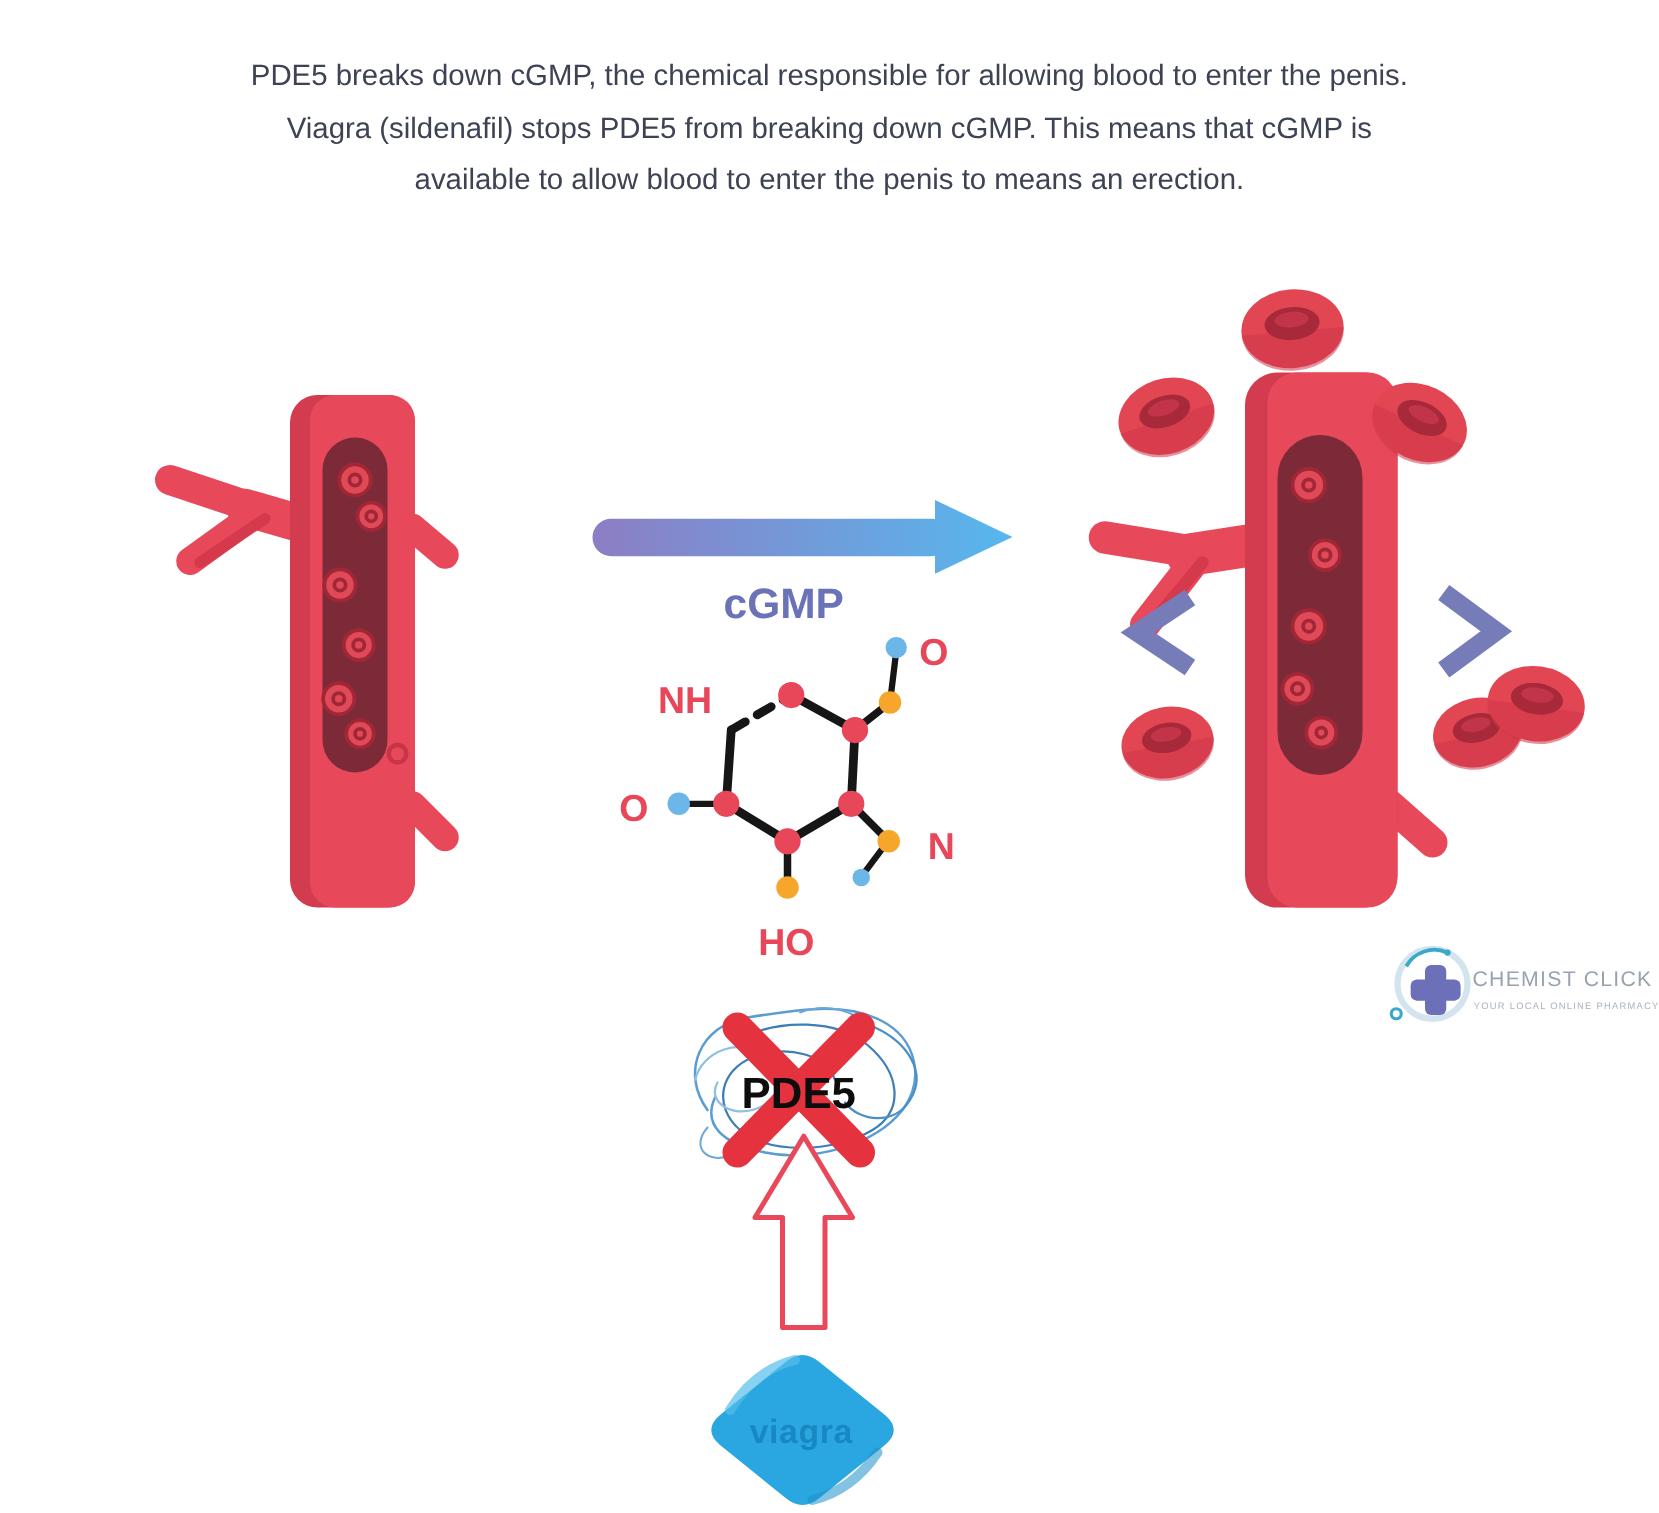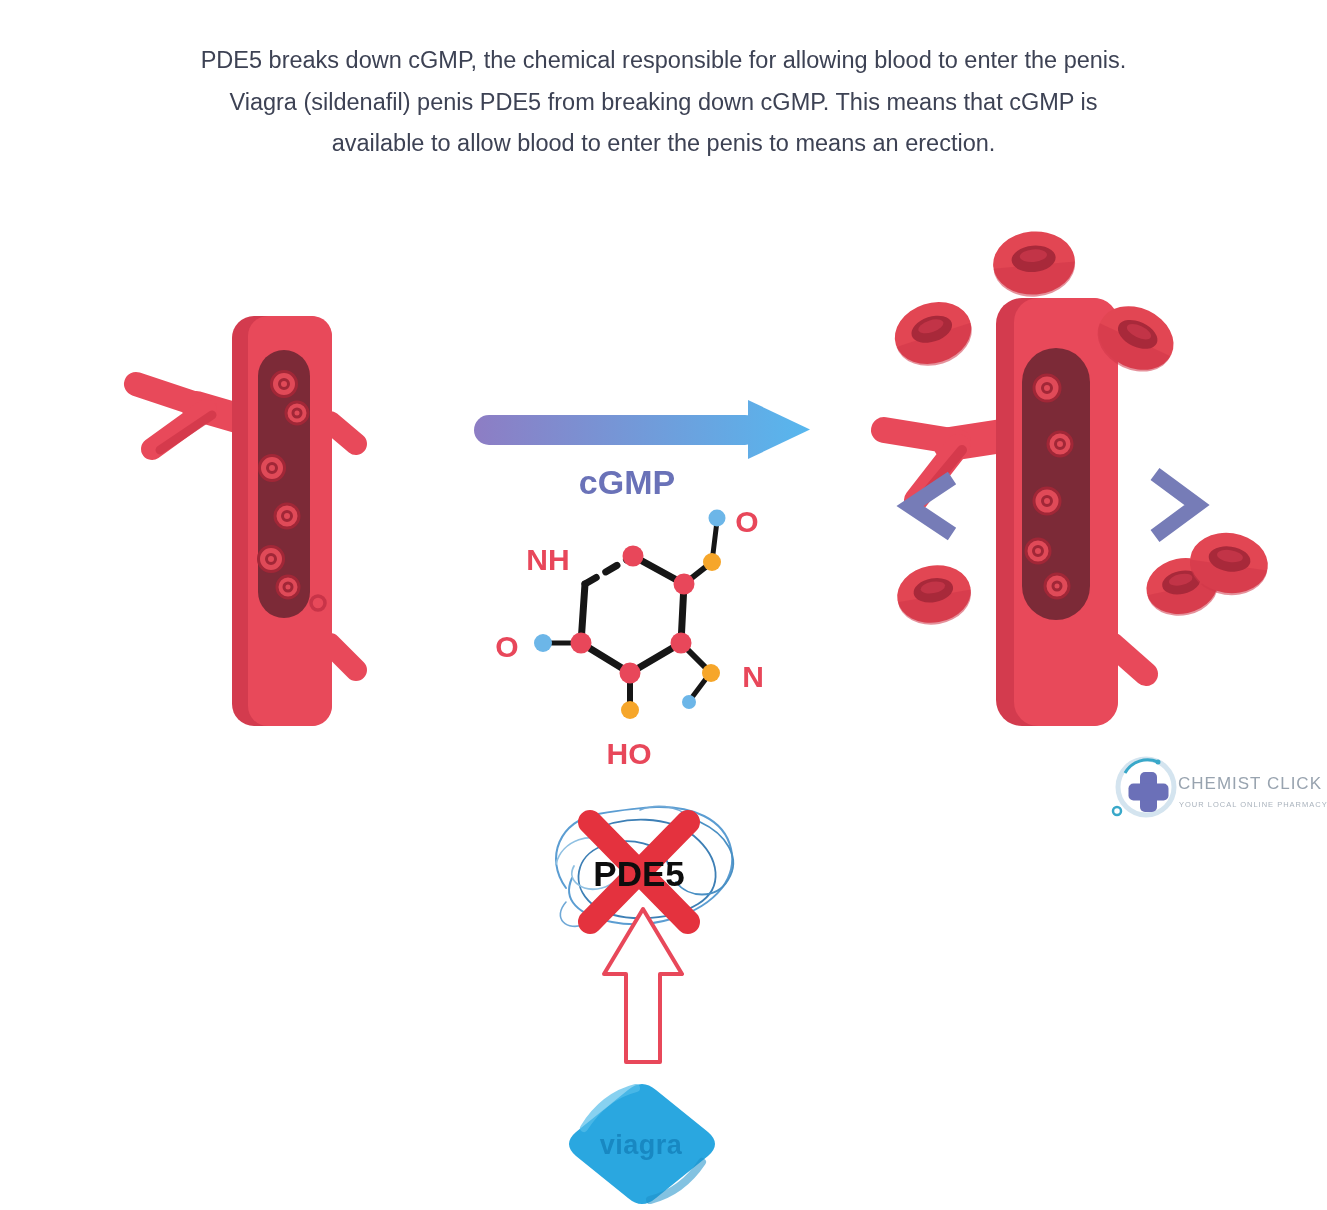--- a/index.html
+++ b/index.html
@@ -39,21 +39,21 @@
   .logo-name { font-size: 17px; letter-spacing: 1px; }
   .logo-tagline { font-size: 7.5px; letter-spacing: 1px; }
 </style>
 </head>
 <body>
 
 <div class="canvas">
 
   <div class="header">
     <p>PDE5 breaks down cGMP, the chemical responsible for allowing blood to enter the penis.</p>
-    <p>Viagra (sildenafil) penis PDE5 from breaking down cGMP. This means that cGMP is</p>
+    <p>Viagra (sildenafil) stops PDE5 from breaking down cGMP. This means that cGMP is</p>
     <p>available to allow blood to enter the penis to means an erection.</p>
   </div>
 
   <svg class="scene" width="1327" height="1210" viewBox="0 0 1327 1210">
     <defs>
       <linearGradient id="arrowGrad" x1="474" y1="0" x2="810" y2="0" gradientUnits="userSpaceOnUse">
         <stop offset="0" stop-color="#8d7dc4"></stop>
         <stop offset="1" stop-color="#57b7ee"></stop>
       </linearGradient>
       <g id="rbc">

